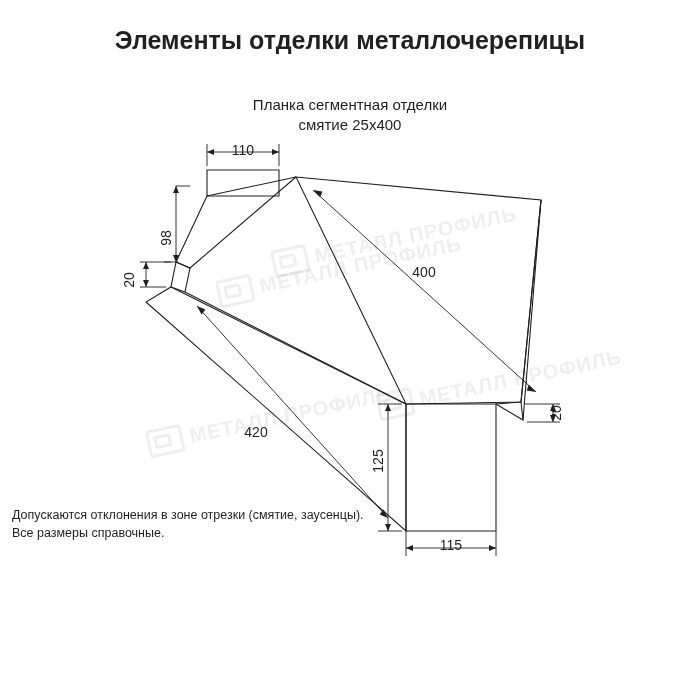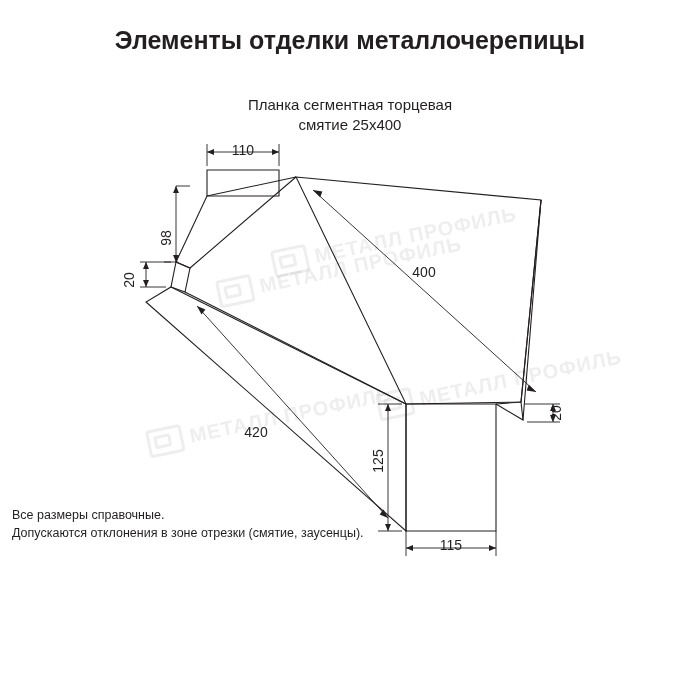--- a/index.html
+++ b/index.html
@@ -104,21 +104,21 @@
   }
 </style>
 </head>
 <body>
 
 <div class="page">
 
   <div class="title">Элементы отделки металлочерепицы</div>
 
   <div class="subtitle">
-    <div>Планка сегментная торцевая</div>
+    <div>Планка сегментная отделки</div>
     <div>смятие 25х400</div>
   </div>
 
   <div class="wm" id="wm1">
     <div class="wm-text">
       <span class="wm-logo"></span>
       <span>МЕТАЛЛ ПРОФИЛЬ</span>
     </div>
   </div>
   <div class="wm" id="wm2">
@@ -216,17 +216,17 @@
       <text x="134" y="280" text-anchor="middle" transform="rotate(-90 134 280)">20</text>
       <text x="424" y="277" text-anchor="middle">400</text>
       <text x="561" y="413" text-anchor="middle" transform="rotate(-90 561 413)">20</text>
       <text x="256" y="437" text-anchor="middle">420</text>
       <text x="383" y="461" text-anchor="middle" transform="rotate(-90 383 461)">125</text>
       <text x="451" y="550" text-anchor="middle">115</text>
     </g>
   </svg>
 
   <div class="footnotes">
+    <div>Допускаются отклонения в зоне отрезки (смятие, заусенцы).</div>
     <div>Все размеры справочные.</div>
-    <div>Допускаются отклонения в зоне отрезки (смятие, заусенцы).</div>
   </div>
 
 </div>
 
 </body></html>

